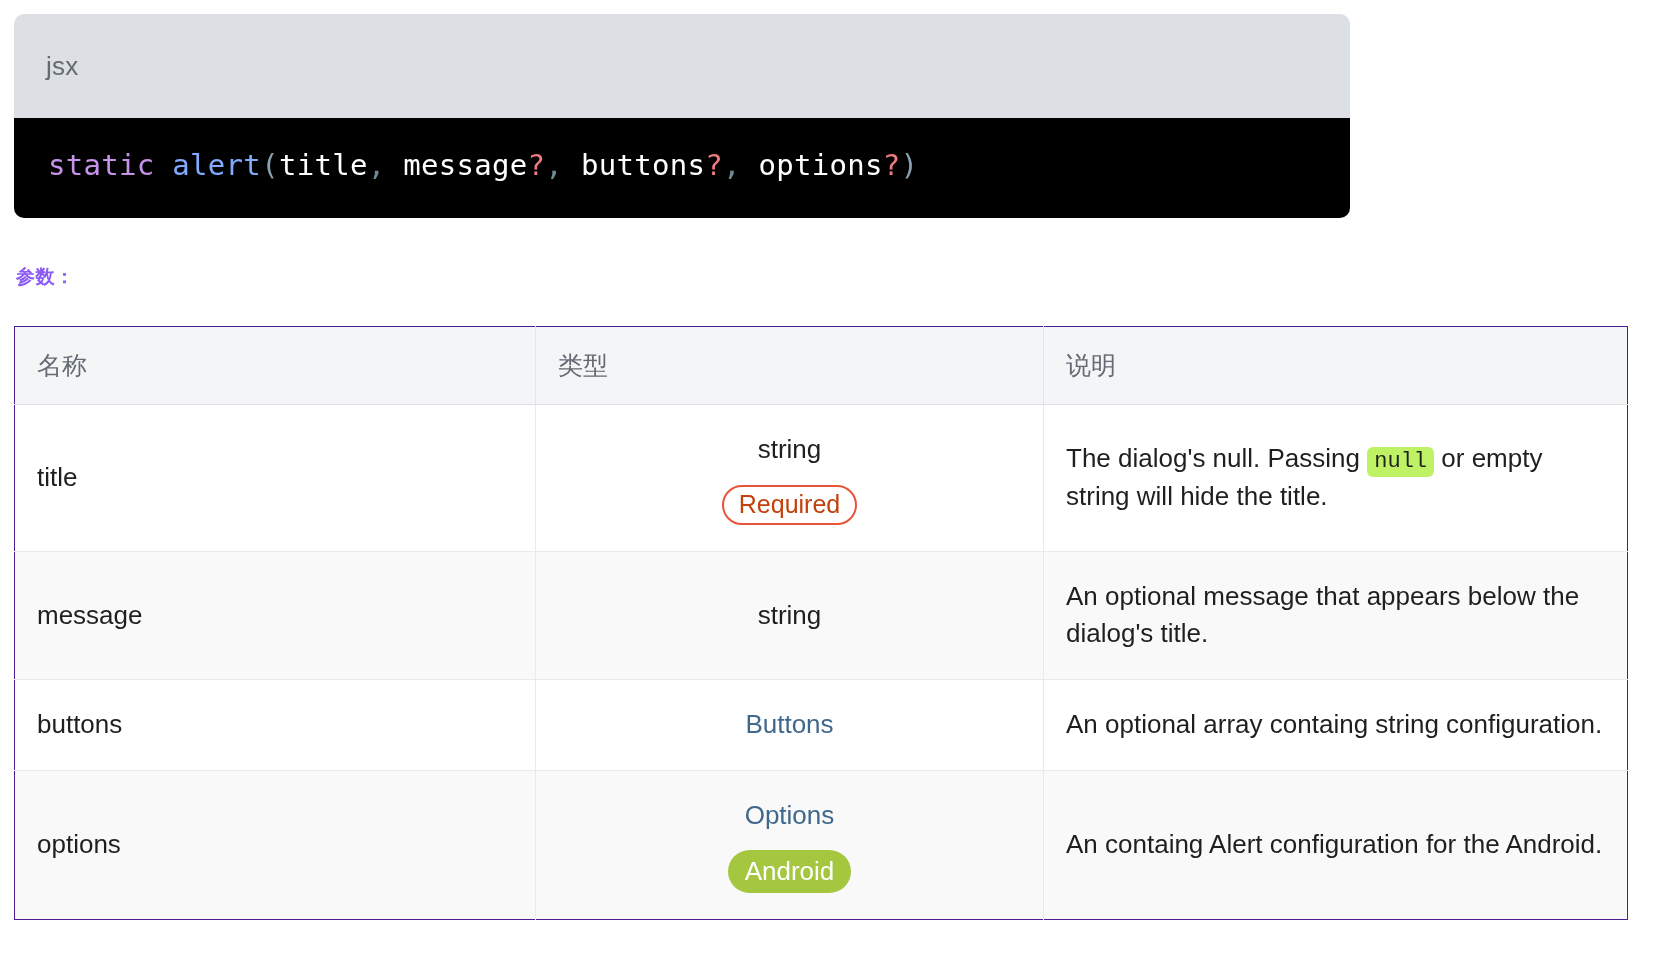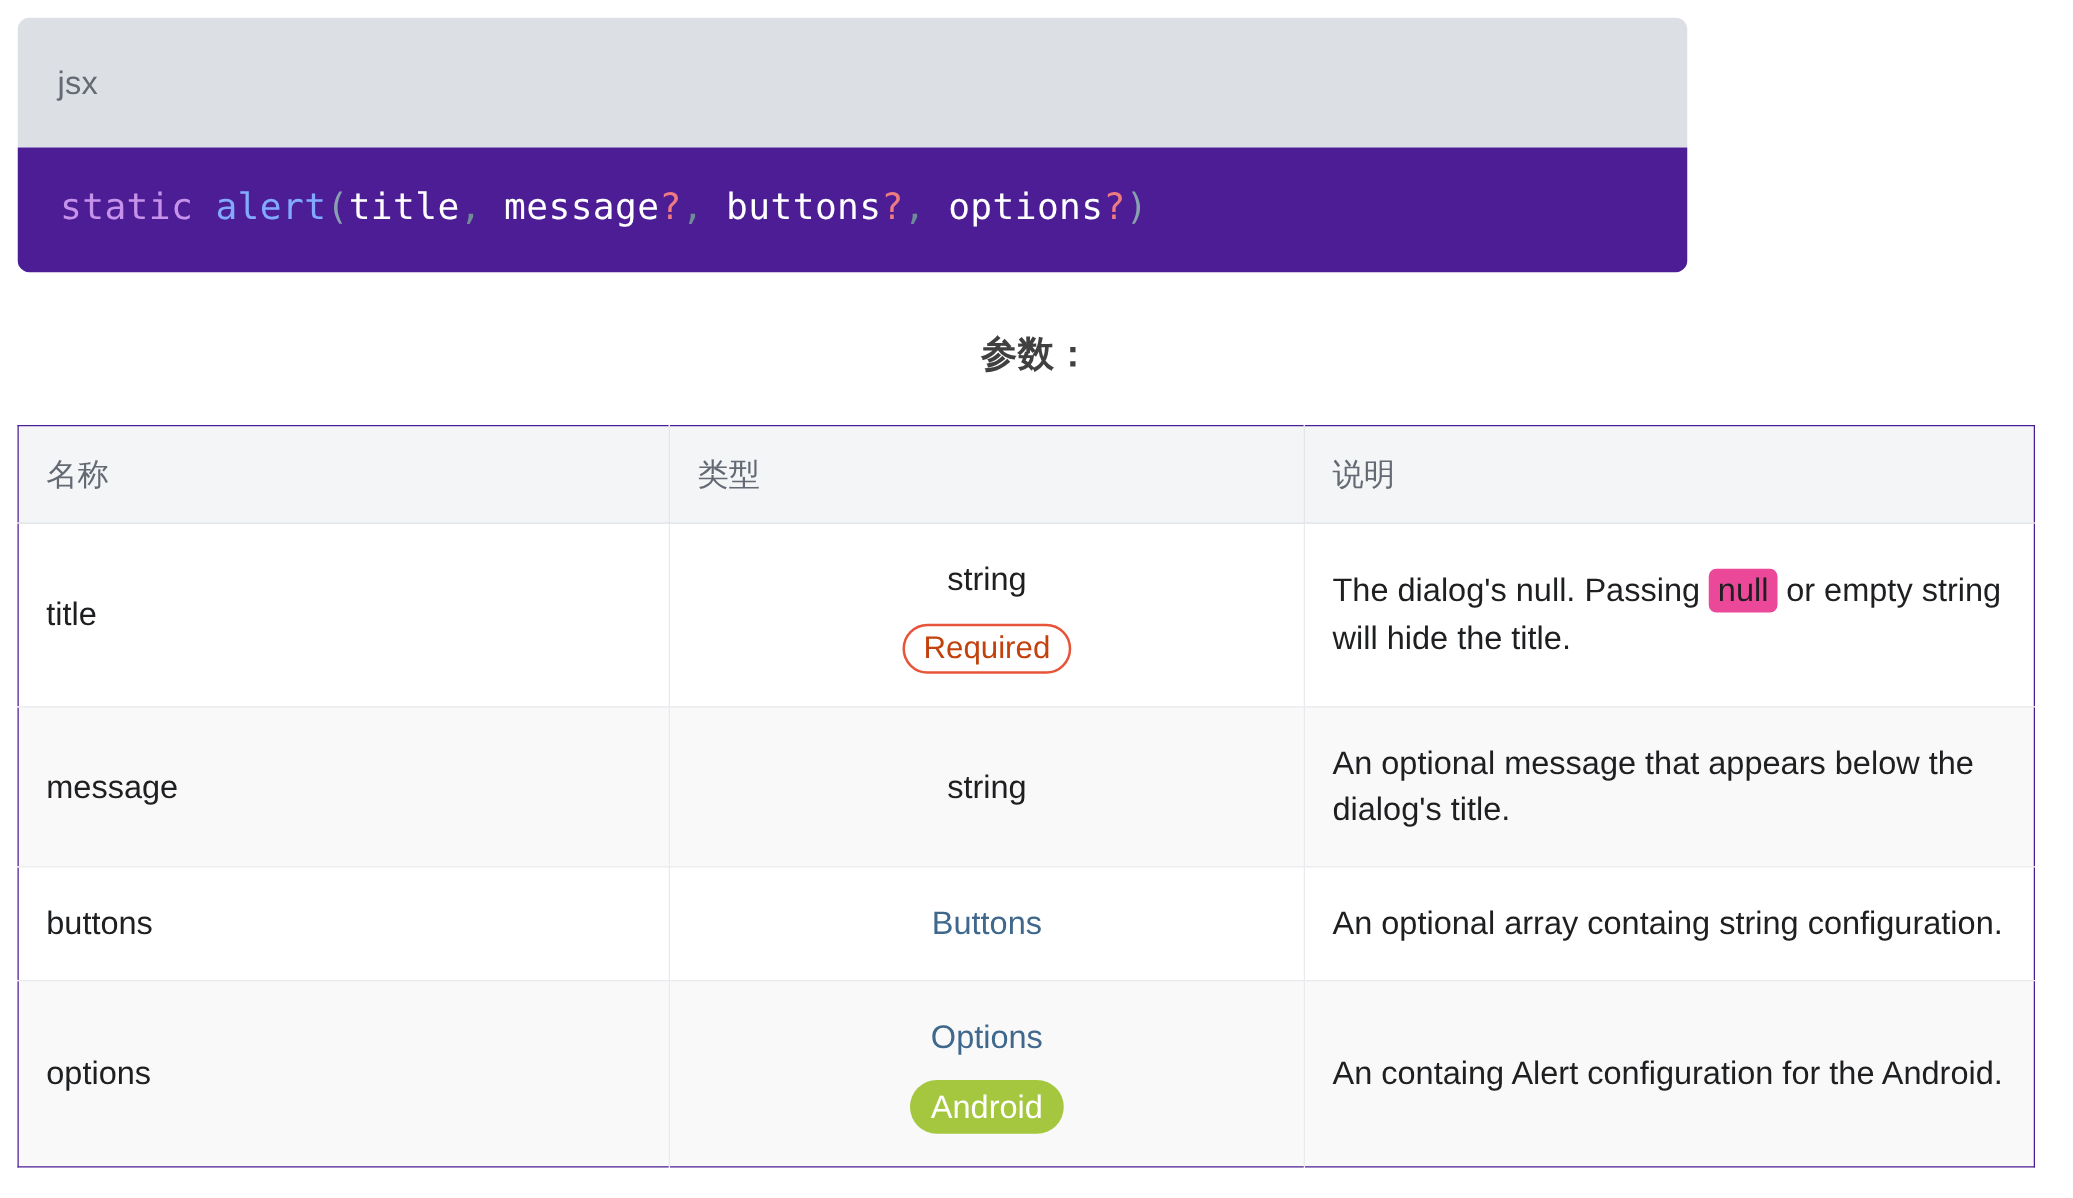--- a/index.html
+++ b/index.html
@@ -38,21 +38,21 @@
   }
 
   .codeblock-lang {
     font-family: "Liberation Sans", sans-serif;
     font-size: 26px;
     color: #656a72;
     letter-spacing: 0.2px;
   }
 
   .codeblock-body {
-    background: #4c1d95;
+    background: #000000;
     padding: 26px 34px 30px 34px;
     min-height: 100px;
     display: flex;
     align-items: center;
   }
 
   .code-line {
     font-family: "DejaVu Sans Mono", "Liberation Mono", monospace;
     font-size: 29px;
     line-height: 1.5;
@@ -62,26 +62,25 @@
 
   .tok-keyword  { color: #c792ea; }
   .tok-fn       { color: #82aaff; }
   .tok-punct    { color: #89a0b0; }
   .tok-param    { color: #ffffff; }
   .tok-optional { color: #ef7b82; }
   .tok-comma    { color: #6f8b98; }
 
   
   .section-heading {
-    font-size: 29px;
+    font-size: 19px;
     font-weight: bold;
-    color: #404040;
+    color: #8b5cf6;
     margin: 46px 0 36px 2px;
     letter-spacing: 0.5px;
-    text-align: center;
   }
 
   
   .params-table {
     width: 1613px;
     border-collapse: collapse;
     table-layout: fixed;
     border: 1px solid #4c1d95;
   }
 
@@ -153,25 +152,25 @@
     background: #a5c740;
     color: #ffffff;
     border-radius: 999px;
     font-size: 26px;
     padding: 8px 17px 9px 17px;
     line-height: 1;
     white-space: nowrap;
   }
 
   .inline-code {
-    font-family: Liberation Sans, sans-serif;
-    background: #ec4899;
+    font-family: Liberation Mono, monospace;
+    background: #bef264;
     border-radius: 6px;
     padding: 2px 7px 3px 7px;
-    font-size: 26px;
+    font-size: 22px;
     color: #1e1f21;
   }
 
   .desc-text { display: inline; }
 </style>
 </head>
 <body>
 
 <div class="page">
 

